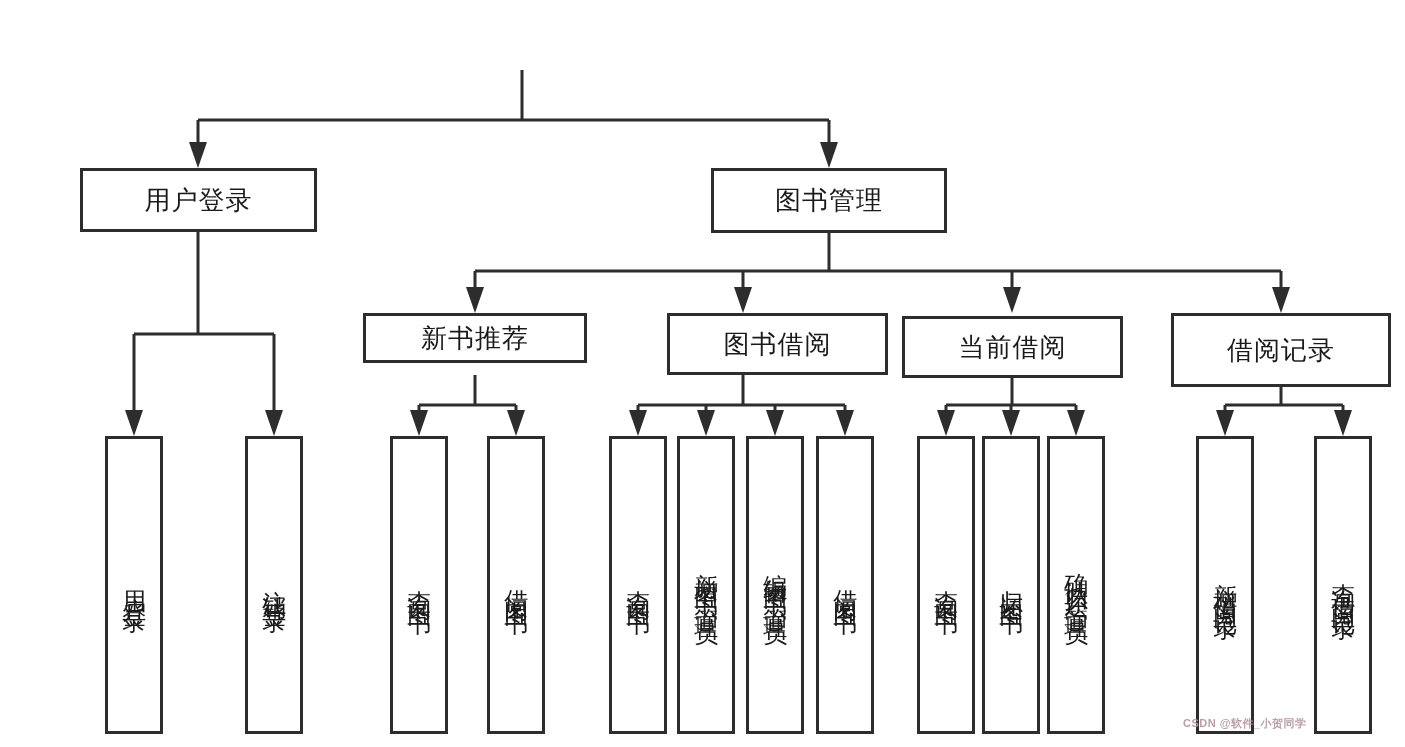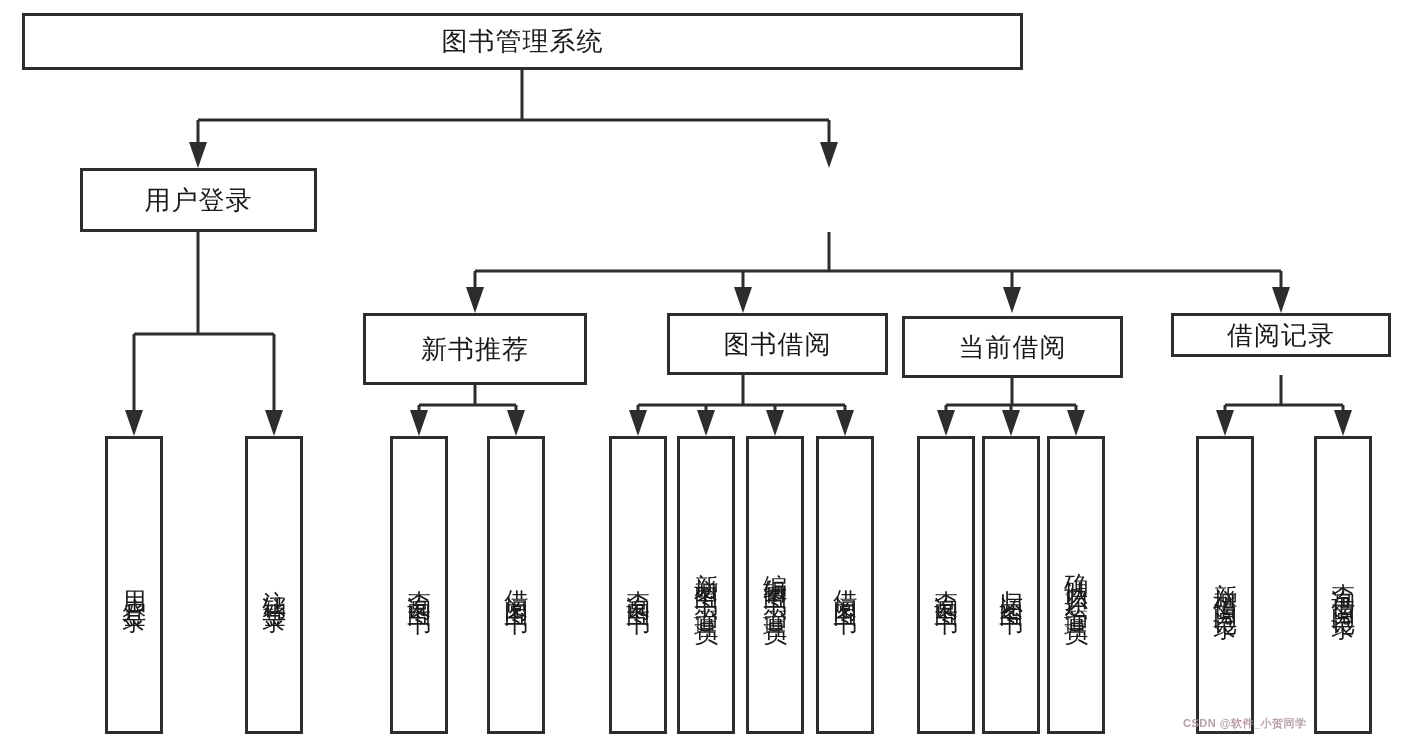--- a/index.html
+++ b/index.html
@@ -79,38 +79,38 @@
       <polygon points="766,410 784,410 775,436"></polygon>
       <polygon points="836,410 854,410 845,436"></polygon>
       <polygon points="937,410 955,410 946,436"></polygon>
       <polygon points="1002,410 1020,410 1011,436"></polygon>
       <polygon points="1067,410 1085,410 1076,436"></polygon>
       <polygon points="1216,410 1234,410 1225,436"></polygon>
       <polygon points="1334,410 1352,410 1343,436"></polygon>
     </g>
   </svg>
 
-  <div class="node h-node" style="left:22px; top:13px; width:1001px; height:57px;">
-    <span>图书管理系统</span>
-  </div>
 
   <div class="node h-node" style="left:80px; top:168px; width:237px; height:64px;">
     <span>用户登录</span>
   </div>
+  <div class="node h-node" style="left:711px; top:168px; width:236px; height:65px;">
+    <span>图书管理</span>
+  </div>
 
-  <div class="node h-node" style="left:363px; top:313px; width:224px; height:72px;">
+  <div class="node h-node" style="left:363px; top:313px; width:224px; height:50px;">
     <span>新书推荐</span>
   </div>
   <div class="node h-node" style="left:667px; top:313px; width:221px; height:62px;">
     <span>图书借阅</span>
   </div>
   <div class="node h-node" style="left:902px; top:316px; width:221px; height:62px;">
     <span>当前借阅</span>
   </div>
-  <div class="node h-node" style="left:1171px; top:313px; width:220px; height:44px;">
+  <div class="node h-node" style="left:1171px; top:313px; width:220px; height:74px;">
     <span>借阅记录</span>
   </div>
 
   <div class="node v-node" style="left:105px; top:436px; width:58px; height:298px;">
     <span>用户登录</span>
   </div>
   <div class="node v-node" style="left:245px; top:436px; width:58px; height:298px;">
     <span>注销登录</span>
   </div>
 

